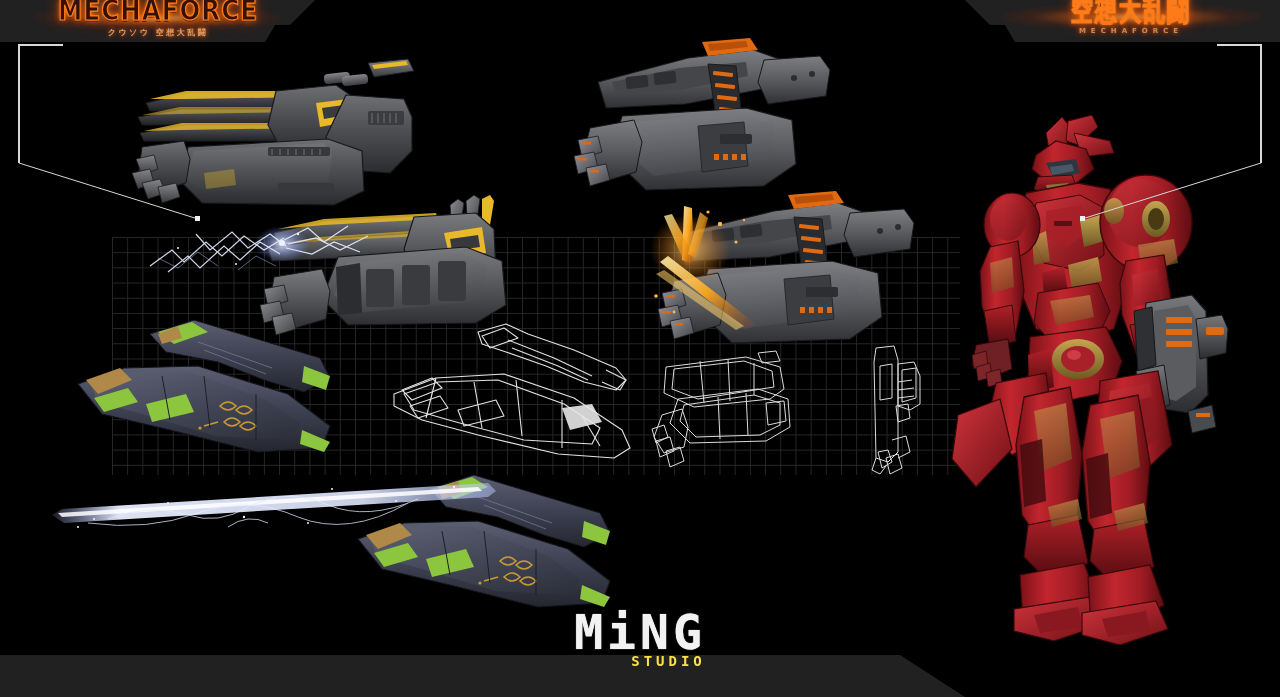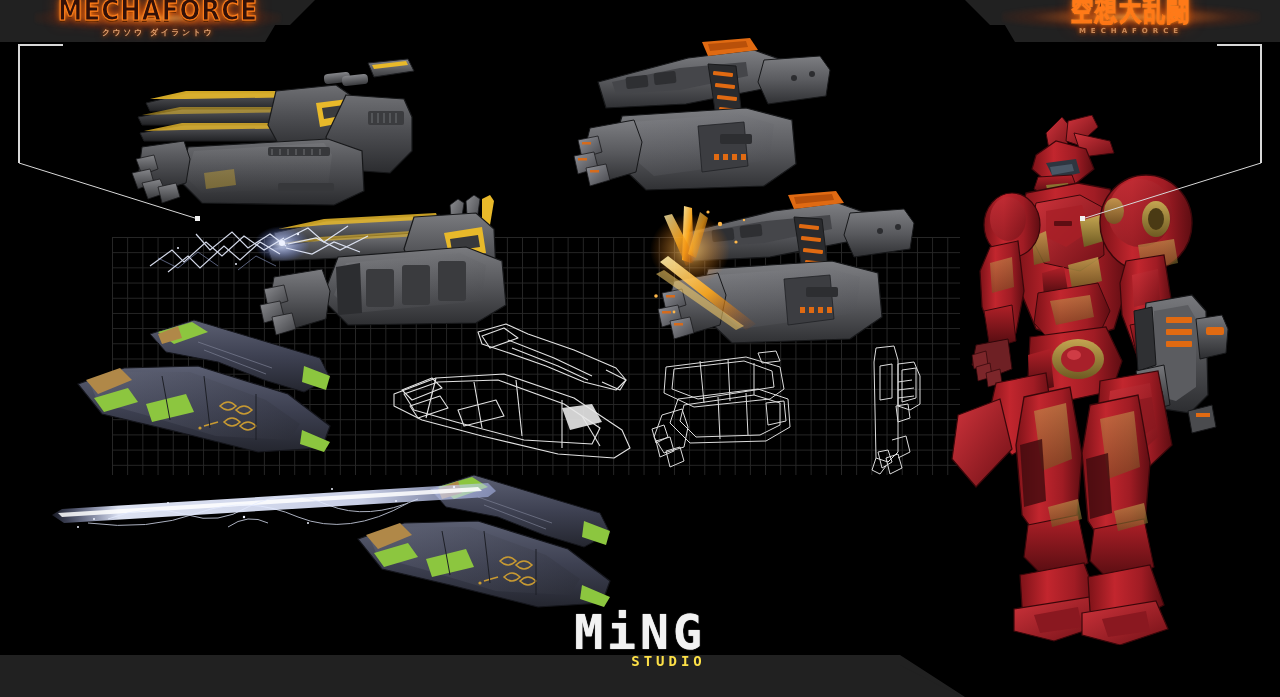--- a/index.html
+++ b/index.html
@@ -782,21 +782,21 @@
 
 <div class="chrome-bar" id="header-bar-tall"></div>
 <div class="chrome-bar" id="header-bar-tall-right"></div>
 <div class="chrome-bar" id="header-bar"></div>
 <div class="chrome-bar" id="footer-bar"></div>
 <div class="chrome-bar" id="footer-bar-2"></div>
 
 <div class="logo" id="logo-left">
   <div class="logo-glow"></div>
   <span class="logo-main">MECHAFORCE</span>
-  <span class="logo-sub">クウソウ ダイラントウ</span>
+  <span class="logo-sub">クウソウ 空想大乱闘</span>
 </div>
 
 <div class="logo" id="logo-right">
   <div class="logo-glow"></div>
   <span class="logo-main">空想大乱闘</span>
   <span class="logo-sub">MECHAFORCE</span>
 </div>
 
 <div id="ming-logo">
   <div id="ming-word">MiNG</div>

